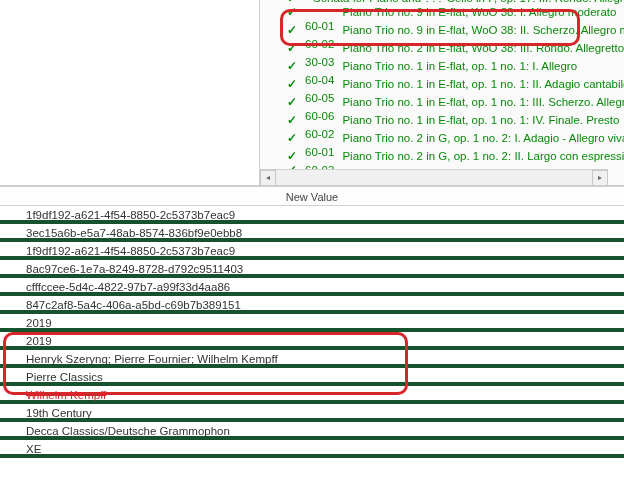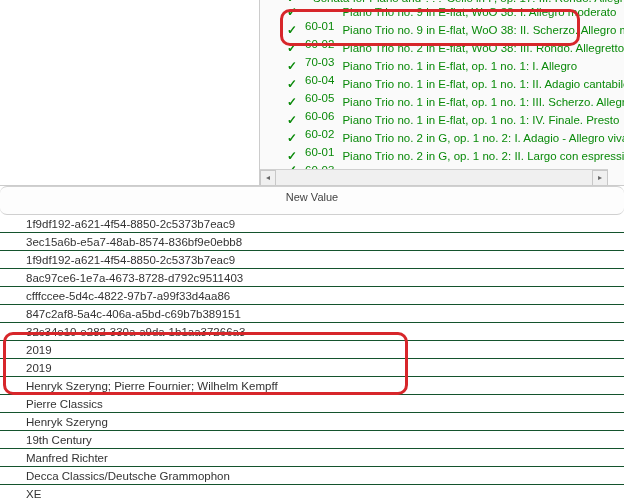--- a/index.html
+++ b/index.html
@@ -108,37 +108,36 @@
   
   .table-wrap {
     position: absolute;
     top: 186px;
     left: 0;
     right: 0;
     bottom: 0;
     background: #fff;
   }
   .col-header {
-    height: 29px;
+    height: 20px;
     line-height: 20px;
     border-bottom: 1px solid #d0d0d0;
     border-top: 1px solid #d0d0d0;
     text-align: center;
     color: #444;
     font-size: 11px;
     background: #fdfdfd;
-    border-radius: 7px;
   }
   .rows {
     overflow: hidden;
   }
   .row {
     height: 18px;
     line-height: 18px;
-    border-bottom: 1px solid #14532d;
+    border-bottom: 4px solid #14532d;
     padding-left: 26px;
     white-space: nowrap;
     color: #333;
   }
   .row.strike {
     color: #d7262a;
     text-decoration: line-through;
   }
 
   
@@ -170,21 +169,21 @@
       <span class="track-num">60-01</span>
       <span class="track-title">Piano Trio no. 9 in E-flat, WoO 38: I. Allegro moderato</span>
     </div>
     <div class="track-row">
       <span class="check-icon">✓</span>
       <span class="track-num">60-02</span>
       <span class="track-title">Piano Trio no. 9 in E-flat, WoO 38: II. Scherzo. Allegro ma non troppo</span>
     </div>
     <div class="track-row">
       <span class="check-icon">✓</span>
-      <span class="track-num">70-03</span>
+      <span class="track-num">30-03</span>
       <span class="track-title">Piano Trio no. 2 in E-flat, WoO 38: III. Rondo. Allegretto</span>
     </div>
     <div class="track-row">
       <span class="check-icon">✓</span>
       <span class="track-num">60-04</span>
       <span class="track-title">Piano Trio no. 1 in E-flat, op. 1 no. 1: I. Allegro</span>
     </div>
     <div class="track-row">
       <span class="check-icon">✓</span>
       <span class="track-num">60-05</span>
@@ -219,31 +218,29 @@
     <div class="btn right">▸</div>
   </div>
 </div>
 
 <div class="table-wrap">
   <div class="col-header">New Value</div>
   <div class="rows">
     <div class="row">1f9df192-a621-4f54-8850-2c5373b7eac9</div>
     <div class="row">3ec15a6b-e5a7-48ab-8574-836bf9e0ebb8</div>
     <div class="row">1f9df192-a621-4f54-8850-2c5373b7eac9</div>
-    <div class="row">8ac97ce6-1e7a-4673-8728-d792c9511403</div>
+    <div class="row">8ac97ce6-1e7a-8249-8728-d792c9511403</div>
     <div class="row">cfffccee-5d4c-4822-97b7-a99f33d4aa86</div>
     <div class="row">847c2af8-5a4c-406a-a5bd-c69b7b389151</div>
-    <div class="row">32c34e10-e282-330a-a9da-1b1aa37266a3</div>
     <div class="row">2019</div>
     <div class="row">2019</div>
     <div class="row">Henryk Szeryng; Pierre Fournier; Wilhelm Kempff</div>
     <div class="row">Pierre Classics</div>
-    <div class="row">Henryk Szeryng</div>
+    <div class="row strike">Wilhelm Kempff</div>
     <div class="row">19th Century</div>
-    <div class="row">Manfred Richter</div>
     <div class="row">Decca Classics/Deutsche Grammophon</div>
     <div class="row">XE</div>
 
   </div>
 </div>
 
 <div class="annot-top"></div>
 <div class="annot-bot"></div>
 
 </body></html>

